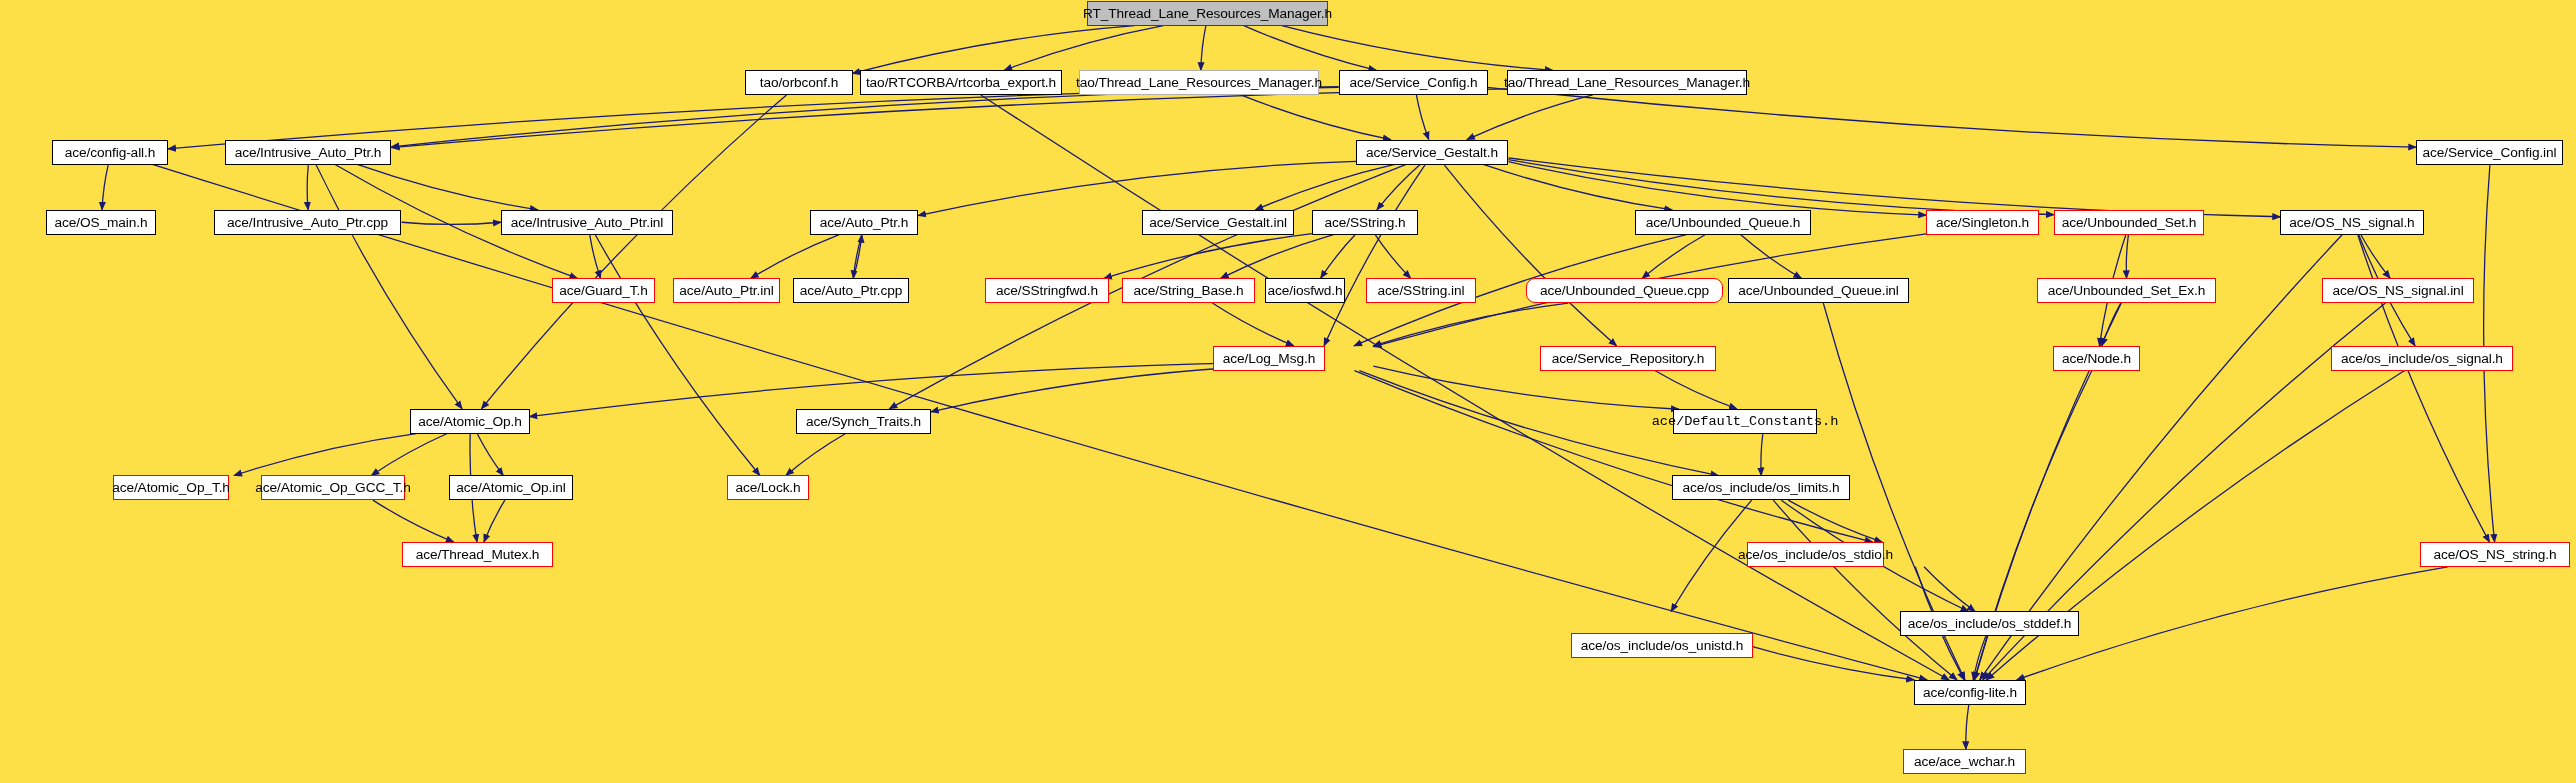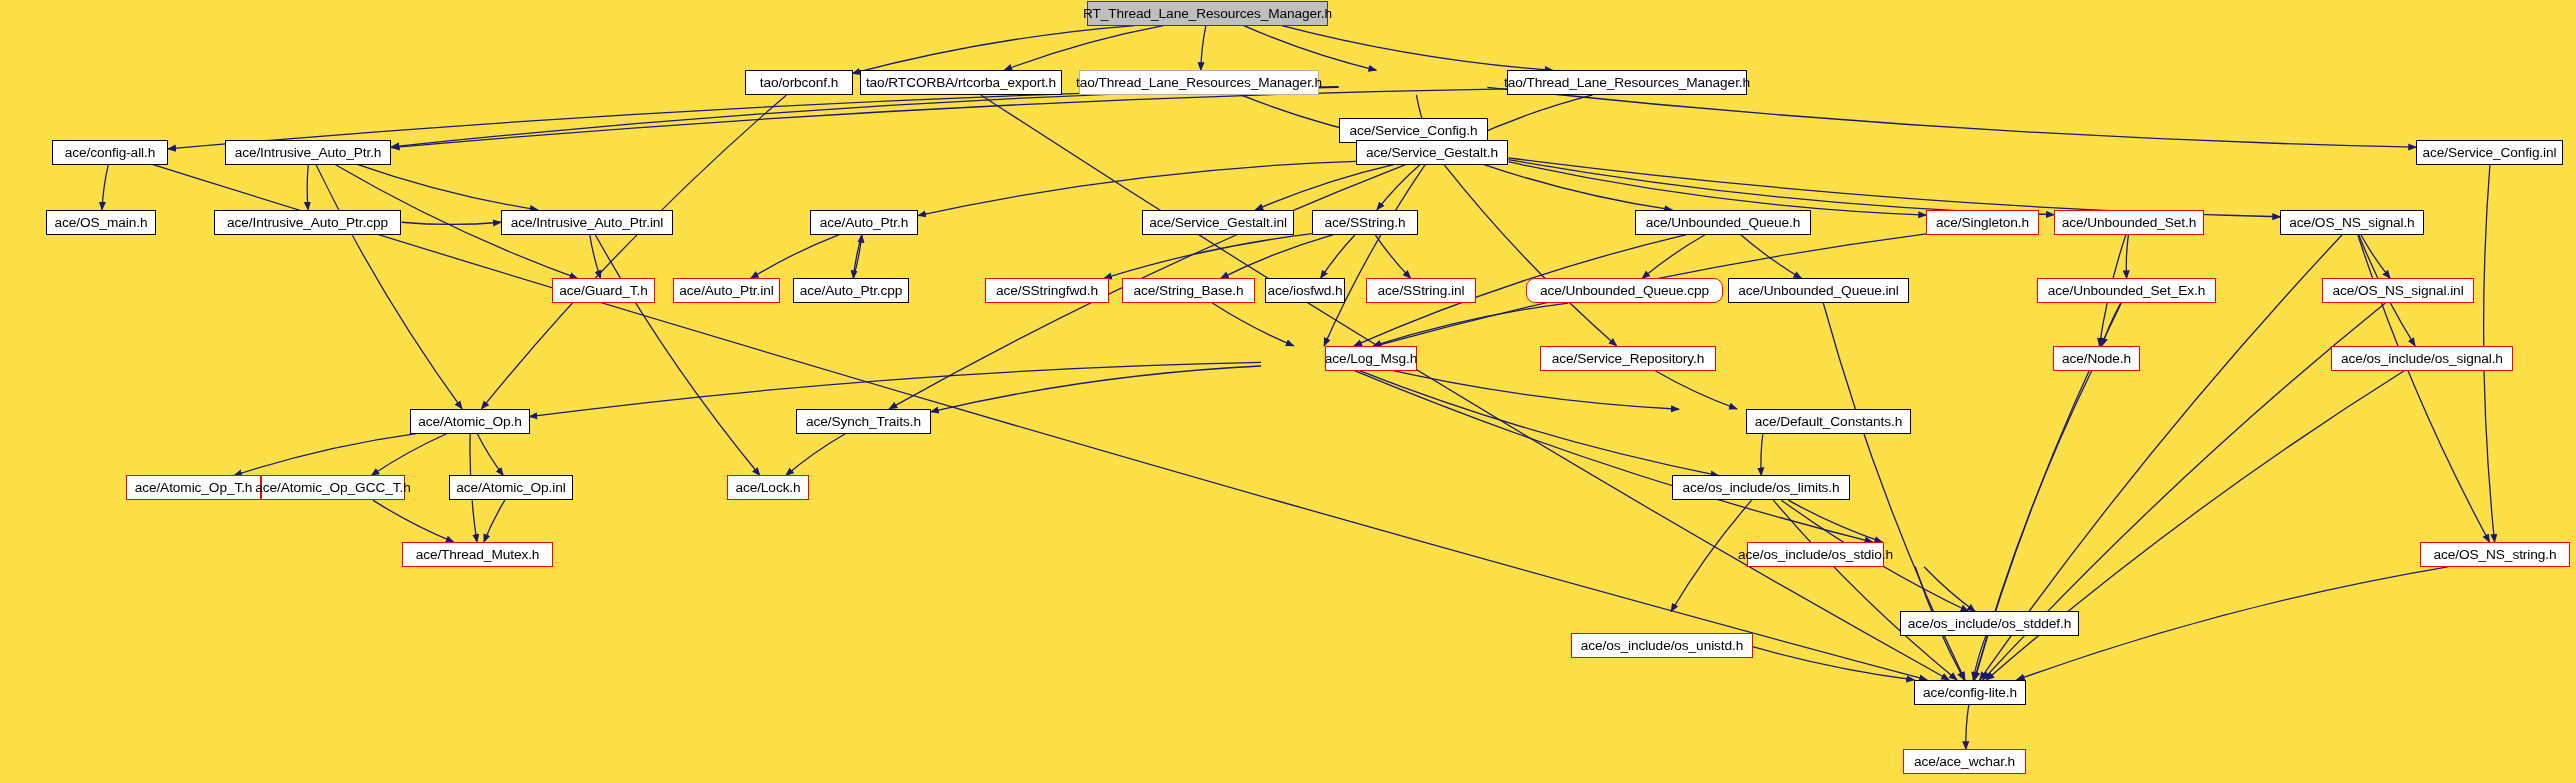--- a/index.html
+++ b/index.html
@@ -145,21 +145,21 @@
         <path d="M 2583.8 257.0 Q 2640.8 432.0 2728.2 594.0" marker-end="url(#arrow)"></path>
         <path d="M 1074.9 104.0 Q 1594.1 443.3 2136.1 745.0" marker-end="url(#arrow)"></path>
         <path d="M 861.9 104.0 Q 679.3 261.0 527.6 448.0" marker-end="url(#arrow)"></path>
       </g>
   </svg>
   <div id="nodes">
       <div class="node root" style="left: 1087px; top: 0.9px; width: 241px;">RT_Thread_Lane_Resources_Manager.h</div>
       <div class="node" style="left: 745px; top: 70px; width: 108px;">tao/orbconf.h</div>
       <div class="node" style="left: 860px; top: 70px; width: 202px;">tao/RTCORBA/rtcorba_export.h</div>
       <div class="node grey-border" style="left: 1079px; top: 70px; width: 240px;">tao/Thread_Lane_Resources_Manager.h</div>
-      <div class="node" style="left: 1339px; top: 70px; width: 149px; margin-top: 48px;">ace/Service_Config.h</div>
+      <div class="node" style="left: 1339px; top: 70px; width: 149px;">ace/Service_Config.h</div>
       <div class="node" style="left: 1507px; top: 70px; width: 240px;">tao/Thread_Lane_Resources_Manager.h</div>
       <div class="node" style="left: 52px; top: 140px; width: 116px;">ace/config-all.h</div>
       <div class="node" style="left: 225px; top: 140px; width: 166px;">ace/Intrusive_Auto_Ptr.h</div>
       <div class="node" style="left: 1356px; top: 140px; width: 152px;">ace/Service_Gestalt.h</div>
       <div class="node" style="left: 2416px; top: 140px; width: 147px;">ace/Service_Config.inl</div>
       <div class="node" style="left: 46px; top: 210px; width: 110px;">ace/OS_main.h</div>
       <div class="node" style="left: 214px; top: 210px; width: 187px;">ace/Intrusive_Auto_Ptr.cpp</div>
       <div class="node" style="left: 501px; top: 210px; width: 172px;">ace/Intrusive_Auto_Ptr.inl</div>
       <div class="node" style="left: 810px; top: 210px; width: 108px;">ace/Auto_Ptr.h</div>
       <div class="node" style="left: 1142px; top: 210px; width: 152px;">ace/Service_Gestalt.inl</div>
@@ -172,28 +172,28 @@
       <div class="node red" style="left: 673px; top: 278px; width: 107px;">ace/Auto_Ptr.inl</div>
       <div class="node" style="left: 793px; top: 278px; width: 116px;">ace/Auto_Ptr.cpp</div>
       <div class="node red" style="left: 985px; top: 278px; width: 124px;">ace/SStringfwd.h</div>
       <div class="node red" style="left: 1122px; top: 278px; width: 133px;">ace/String_Base.h</div>
       <div class="node" style="left: 1265px; top: 278px; width: 80px;">ace/iosfwd.h</div>
       <div class="node red" style="left: 1366px; top: 278px; width: 110px;">ace/SString.inl</div>
       <div class="node red" style="left: 1526px; top: 278px; width: 197px; border-radius: 9px;">ace/Unbounded_Queue.cpp</div>
       <div class="node" style="left: 1728px; top: 278px; width: 181px;">ace/Unbounded_Queue.inl</div>
       <div class="node red" style="left: 2037px; top: 278px; width: 179px;">ace/Unbounded_Set_Ex.h</div>
       <div class="node red" style="left: 2322px; top: 278px; width: 152px;">ace/OS_NS_signal.inl</div>
-      <div class="node red" style="left: 1325px; top: 346px; width: 92px;">ace/Log_Msg.h</div>
+      <div class="node red" style="left: 1213px; top: 346px; width: 112px;">ace/Log_Msg.h</div>
       <div class="node red" style="left: 1540px; top: 346px; width: 176px;">ace/Service_Repository.h</div>
       <div class="node red" style="left: 2053px; top: 346px; width: 87px;">ace/Node.h</div>
       <div class="node red" style="left: 2331px; top: 346px; width: 182px;">ace/os_include/os_signal.h</div>
       <div class="node" style="left: 410px; top: 409px; width: 120px;">ace/Atomic_Op.h</div>
       <div class="node" style="left: 796px; top: 409px; width: 135px;">ace/Synch_Traits.h</div>
-      <div class="node" style="left: 1746px; top: 409px; width: 165px;">ace/Default_Constants.h</div>
-      <div class="node red" style="left: 126px; top: 475px; width: 135px;">ace/Atomic_Op_T.h</div>
+      <div class="node" style="left: 1673px; top: 409px; width: 144px; font-family: Liberation Mono, monospace;">ace/Default_Constants.h</div>
+      <div class="node red" style="left: 113px; top: 475px; width: 116px;">ace/Atomic_Op_T.h</div>
       <div class="node red" style="left: 261px; top: 475px; width: 144px;">ace/Atomic_Op_GCC_T.h</div>
       <div class="node" style="left: 449px; top: 475px; width: 124px;">ace/Atomic_Op.inl</div>
       <div class="node red" style="left: 727px; top: 475px; width: 82px;">ace/Lock.h</div>
       <div class="node" style="left: 1672px; top: 475px; width: 178px;">ace/os_include/os_limits.h</div>
       <div class="node red" style="left: 402px; top: 542px; width: 151px;">ace/Thread_Mutex.h</div>
       <div class="node red" style="left: 1747px; top: 542px; width: 137px;">ace/os_include/os_stdio.h</div>
       <div class="node red" style="left: 2420px; top: 542px; width: 150px;">ace/OS_NS_string.h</div>
       <div class="node red" style="left: 1571px; top: 611px; width: 182px; margin-top: 22px;">ace/os_include/os_unistd.h</div>
       <div class="node" style="left: 1900px; top: 611px; width: 179px;">ace/os_include/os_stddef.h</div>
       <div class="node" style="left: 1914px; top: 680px; width: 112px;">ace/config-lite.h</div>

